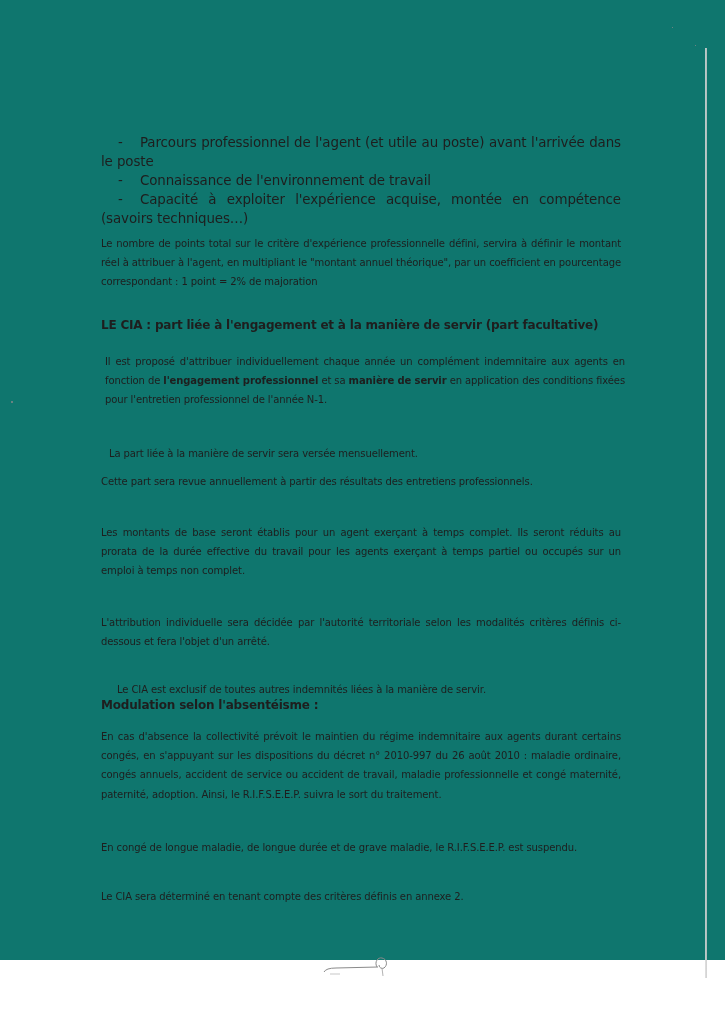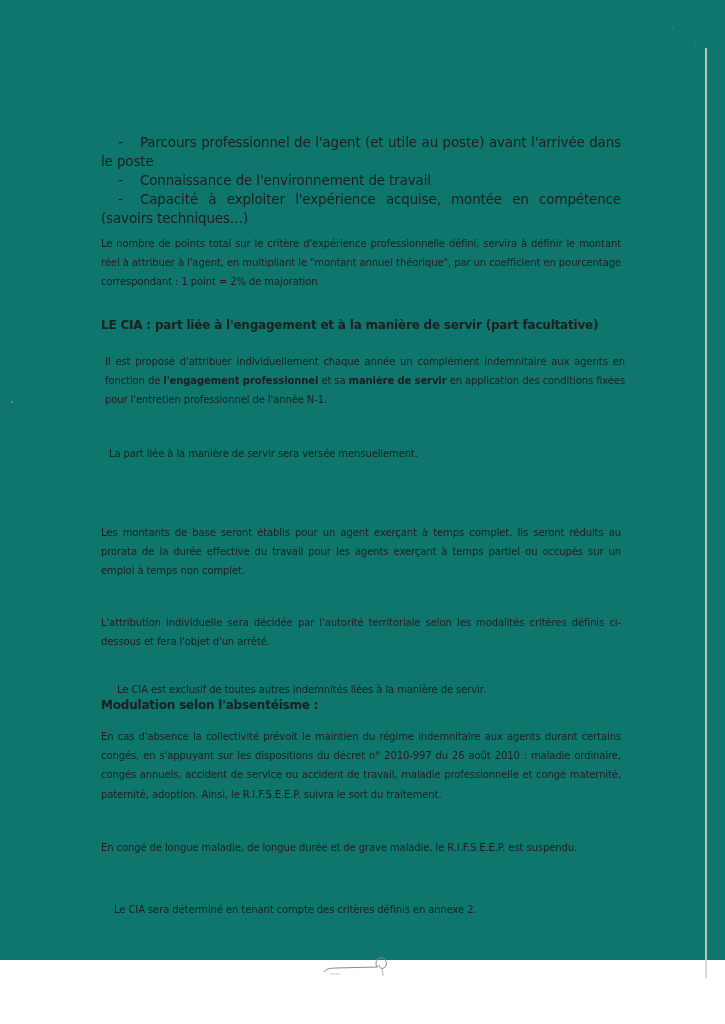--- a/index.html
+++ b/index.html
@@ -96,34 +96,35 @@
   </div>
 
   <p class="text last-left" style="top:234px; margin:0;">Le nombre de points total sur le critère d'expérience professionnelle défini, servira à définir le montant réel à attribuer à l'agent, en multipliant le "montant annuel théorique", par un coefficient en pourcentage correspondant : 1 point = 2% de majoration</p>
 
   <div class="heading" style="top:316px;">LE CIA : part liée à l'engagement et à la manière de servir (part facultative)</div>
 
   <p class="text last-left" style="top:348px; margin:4px;"><span>Il est proposé d'attribuer individuellement chaque année un complément indemnitaire aux agents en fonction de </span><b>l'engagement professionnel</b><span> et sa </span><b>manière de servir</b><span> en application des conditions fixées pour l'entretien professionnel de l'année N-1.</span></p>
 
   <p class="text last-left" style="top:436px; margin:8px;">La part liée à la manière de servir sera versée mensuellement.</p>
 
+  <p class="text last-left" style="top:472px; margin:0;">Cette part sera revue annuellement à partir des résultats des entretiens professionnels.</p>
 
   <p class="text last-left" style="top:523px; margin:0;">Les montants de base seront établis pour un agent exerçant à temps complet. Ils seront réduits au prorata de la durée effective du travail pour les agents exerçant à temps partiel ou occupés sur un emploi à temps non complet.</p>
 
   <p class="text last-left" style="top:613px; margin:0;">L'attribution individuelle sera décidée par l'autorité territoriale selon les modalités critères définis ci-dessous et fera l'objet d'un arrêté.</p>
 
   <p class="text last-left" style="top:664px; margin:16px;">Le CIA est exclusif de toutes autres indemnités liées à la manière de servir.</p>
 
   <div class="heading" style="top:696px;">Modulation selon l'absentéisme :</div>
 
   <p class="text last-left" style="top:727px; margin:0;">En cas d'absence  la collectivité prévoit le maintien du régime indemnitaire aux agents durant certains congés, en s'appuyant sur les dispositions du décret n° 2010-997 du 26 août 2010 : maladie ordinaire, congés annuels, accident de service ou accident de travail, maladie professionnelle et congé maternité, paternité, adoption. Ainsi, le R.I.F.S.E.E.P. suivra le sort du traitement.</p>
 
   <p class="text last-left" style="top:838px; margin:0;">En congé de longue maladie, de longue durée et de grave maladie, le R.I.F.S.E.E.P. est suspendu.</p>
 
-  <p class="text last-left" style="top:887px; margin:13px;">Le CIA sera déterminé en tenant compte des critères définis en annexe 2.</p>
+  <p class="text last-left" style="top:887px; margin:0;">Le CIA sera déterminé en tenant compte des critères définis en annexe 2.</p>
 
   <svg class="signature" viewBox="0 0 70 30">
     <path d="M2 20 Q4 16 14 16 L56 15" stroke="#8a8a8a" stroke-width="1" fill="none"></path>
     <path d="M55 15 C52 10 56 5 60 6 C65 7 66 13 62 16 C60 17 57 16 57 13" stroke="#8a8a8a" stroke-width="1" fill="none"></path>
     <path d="M60 16 L61 24" stroke="#a0a0a0" stroke-width="0.8" fill="none"></path>
     <path d="M8 22 L18 22" stroke="#b0b0b0" stroke-width="0.7" fill="none"></path>
   </svg>
 
   <div class="scan-line"></div>
   <div class="speck" style="left:11px; top:401px;"></div>

